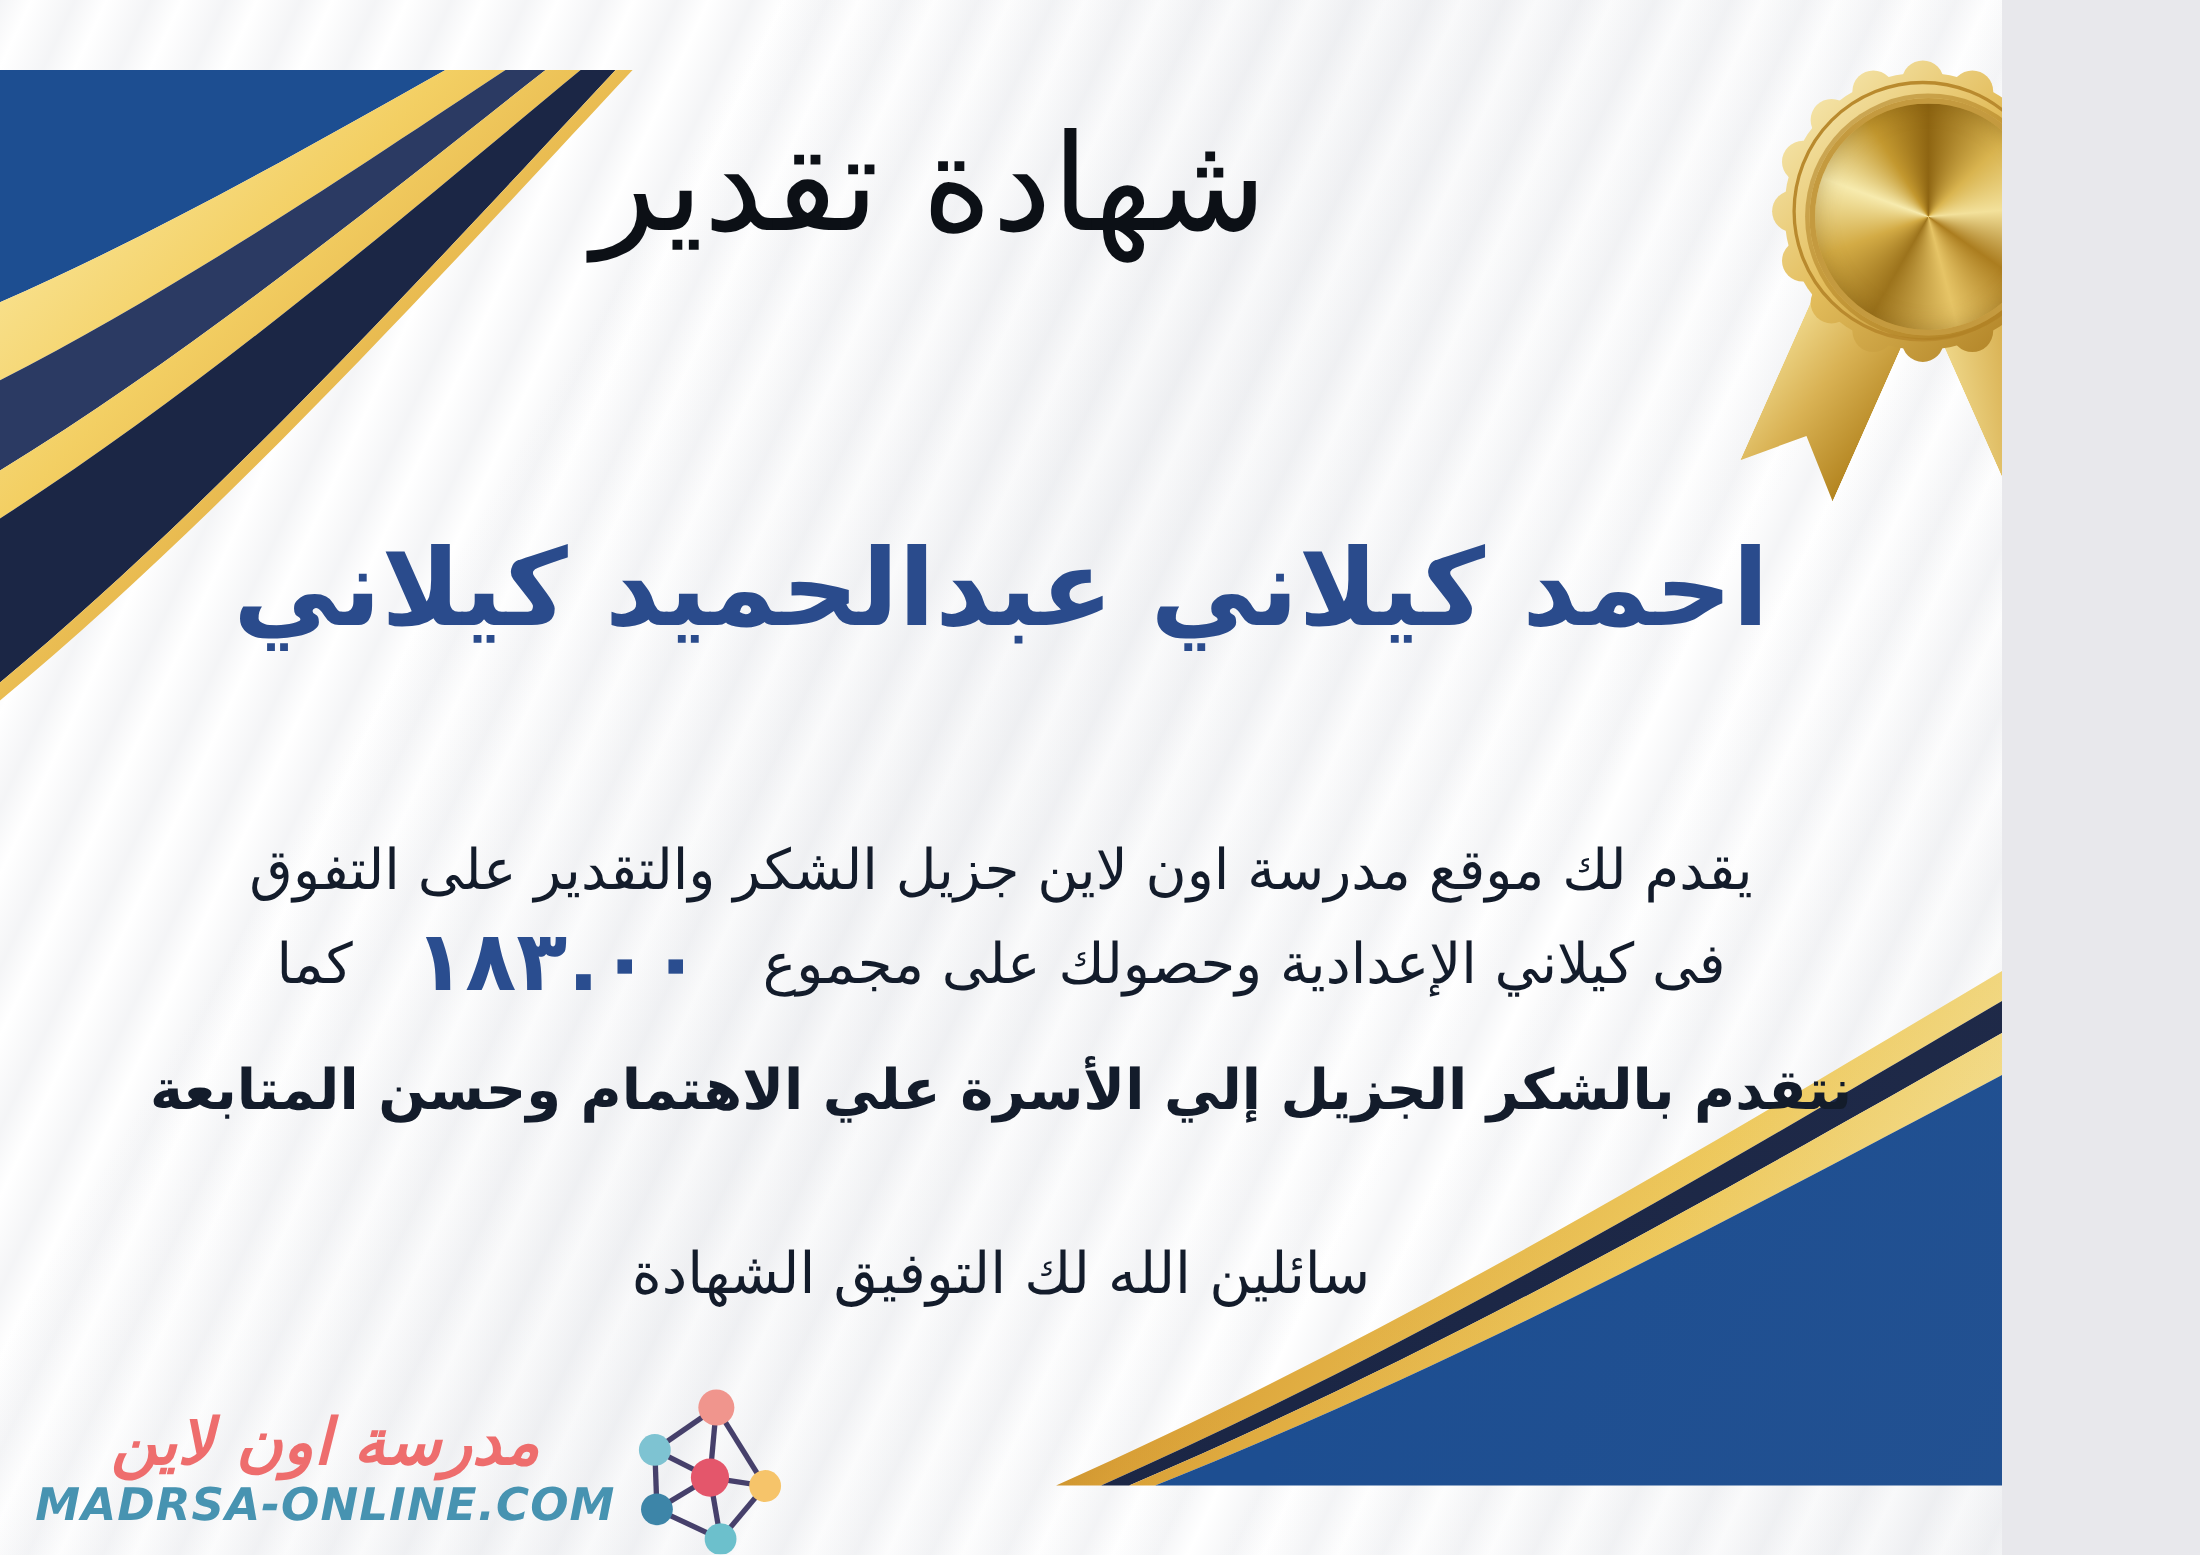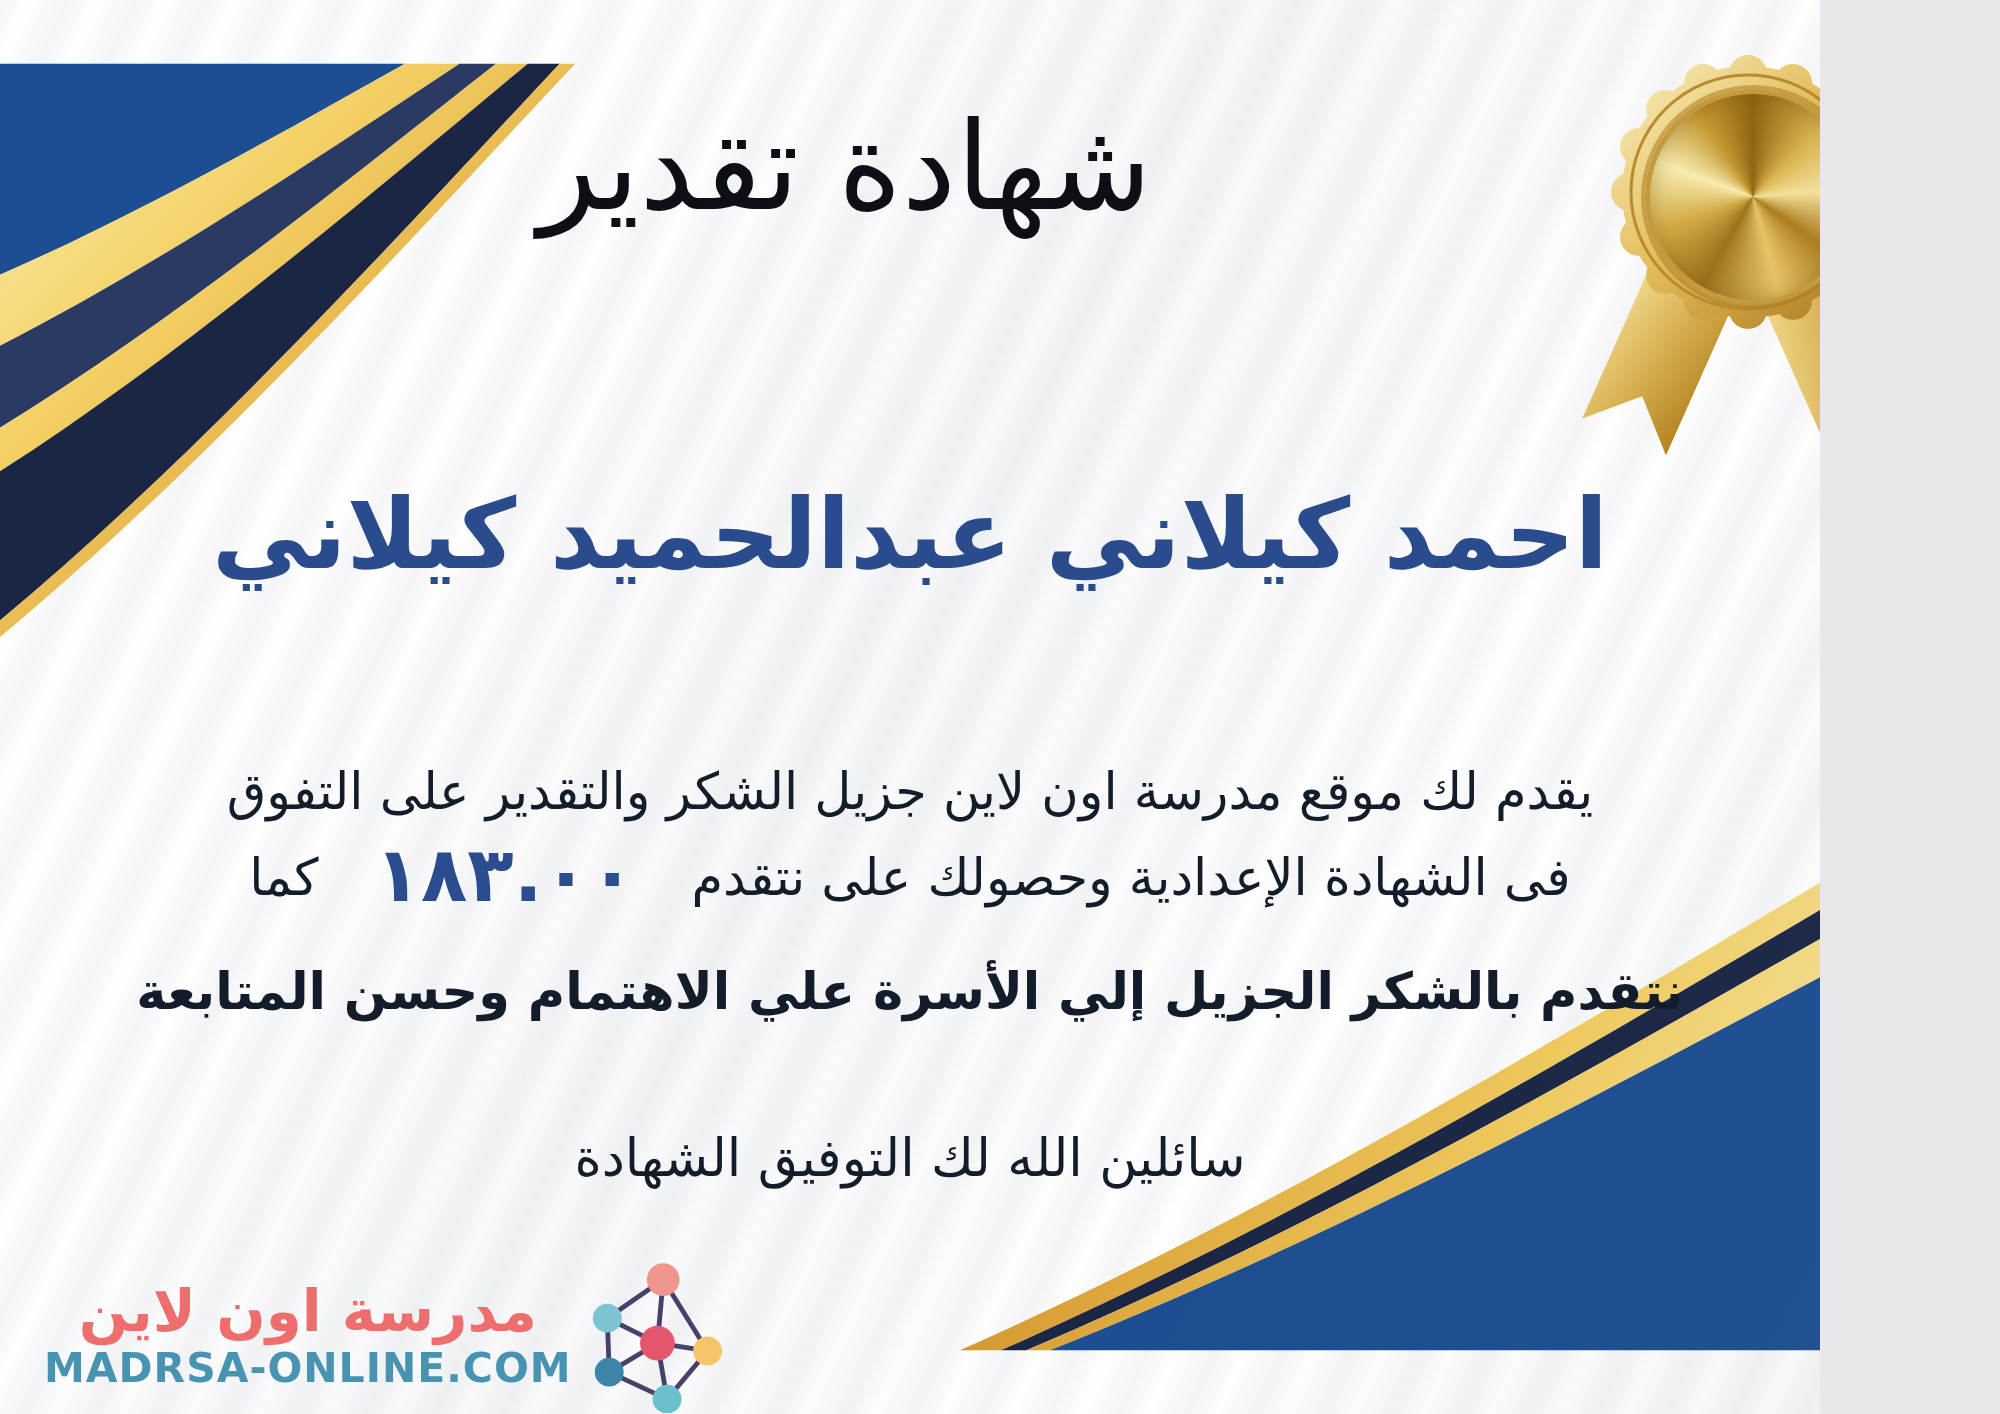--- a/index.html
+++ b/index.html
@@ -45,21 +45,21 @@
   .medal-core{
     position:absolute;left:37px;top:37px;width:206px;height:206px;border-radius:50%;
     background:conic-gradient(from 210deg,
       #9c731c,#d3ab45 40deg,#f7ebae 80deg,#c3982f 118deg,#8e6512 150deg,
       #d9b44f 195deg,#f3e19b 235deg,#ab7d1f 275deg,#e6c466 315deg,#9c731c 360deg);
     border:5px solid #c49a3f;
     box-shadow:0 0 0 4px rgba(173,125,32,.55), inset 0 0 20px rgba(110,75,10,.35);
   }
 
   
-  .logo{position:absolute;left:44px;top:1258px;display:flex;direction:ltr;align-items:center;gap:16px;}
+  .logo{position:absolute;left:32px;top:1258px;display:flex;direction:ltr;align-items:center;gap:16px;font-style:italic;}
   .logo-text{display:flex;flex-direction:column;align-items:center;}
   .logo-ar{direction:rtl;font-size:58px;font-weight:bold;color:#ee6d6d;line-height:1.15;}
   .logo-domain{font-size:41px;font-weight:bold;color:#4793b1;letter-spacing:1px;line-height:1.2;}
 </style>
 </head>
 <body>
 
 <div class="stage">
 
   <svg class="decor" viewBox="0 0 2000 1414" aria-hidden="true">
@@ -128,21 +128,21 @@
     <div class="medal-core"></div>
   </div>
 
   <div class="txt title">شهادة تقدير</div>
 
   <div class="txt body-line b1">يقدم لك موقع مدرسة اون لاين جزيل الشكر والتقدير على التفوق</div>
 
   <div class="txt name">احمد كيلاني عبدالحميد كيلاني</div>
 
   <div class="txt body-line b2">
-    <span>فى الشهادة الإعدادية وحصولك على نتقدم</span><span class="score">١٨٣.٠٠</span><span>كما</span>
+    <span>فى كيلاني الإعدادية وحصولك على مجموع</span><span class="score">١٨٣.٠٠</span><span>كما</span>
   </div>
 
   <div class="txt body-line b3">نتقدم بالشكر الجزيل إلي الأسرة علي الاهتمام وحسن المتابعة</div>
 
   <div class="txt closing">سائلين الله لك التوفيق الشهادة</div>
 
   <div class="logo">
     <div class="logo-text">
       <div class="logo-ar">مدرسة اون لاين</div>
       <div class="logo-domain">MADRSA-ONLINE.COM</div>

